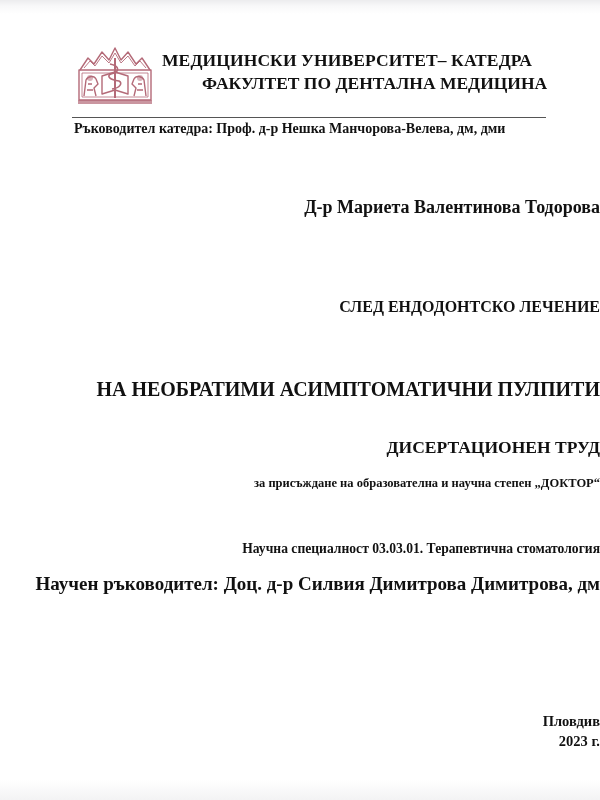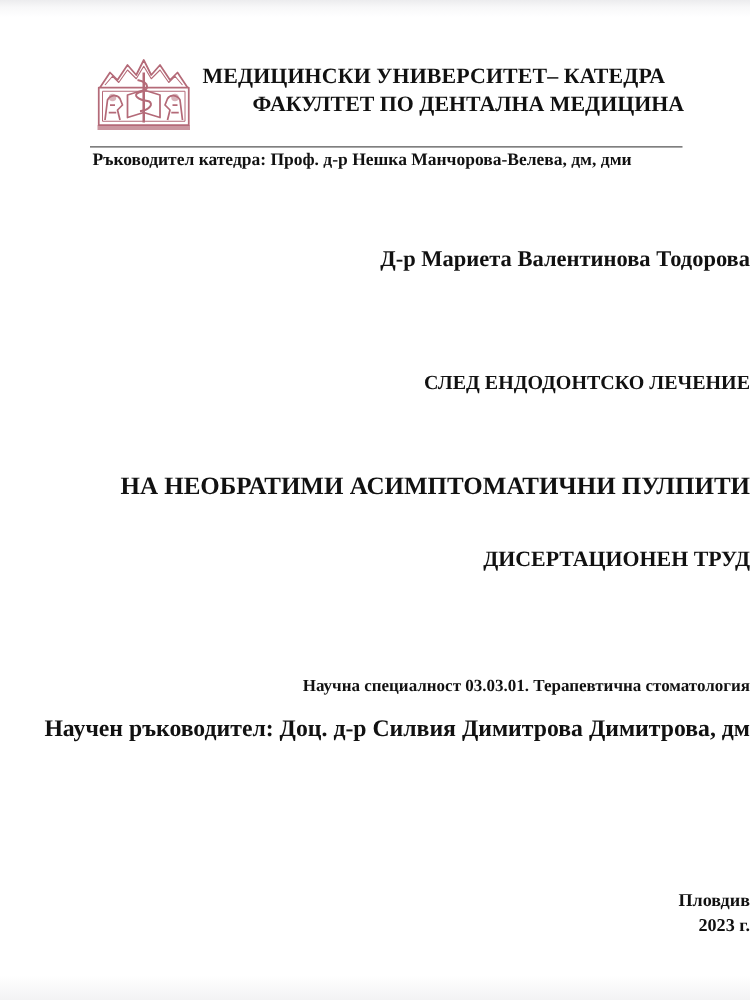--- a/index.html
+++ b/index.html
@@ -72,19 +72,20 @@
   <div class="abs fac">ФАКУЛТЕТ ПО ДЕНТАЛНА МЕДИЦИНА</div>
   <div class="rule"></div>
   <div class="abs chair">Ръководител катедра: Проф. д-р Нешка Манчорова-Велева, дм, дми</div>
 
   <div class="abs center author">Д-р Мариета Валентинова Тодорова</div>
 
   <div class="abs center t2">СЛЕД ЕНДОДОНТСКО ЛЕЧЕНИЕ</div>
   <div class="abs center t3">НА НЕОБРАТИМИ АСИМПТОМАТИЧНИ ПУЛПИТИ</div>
 
   <div class="abs center diss">ДИСЕРТАЦИОНЕН ТРУД</div>
+  <div class="abs center degree">за присъждане на образователна и научна степен „ДОКТОР“</div>
 
   <div class="abs center spec">Научна специалност 03.03.01. Терапевтична стоматология</div>
   <div class="abs center sup">Научен ръководител: Доц. д-р Силвия Димитрова Димитрова, дм</div>
 
   <div class="abs center city">Пловдив</div>
   <div class="abs center year">2023 г.</div>
 </div>
 
 </body></html>

